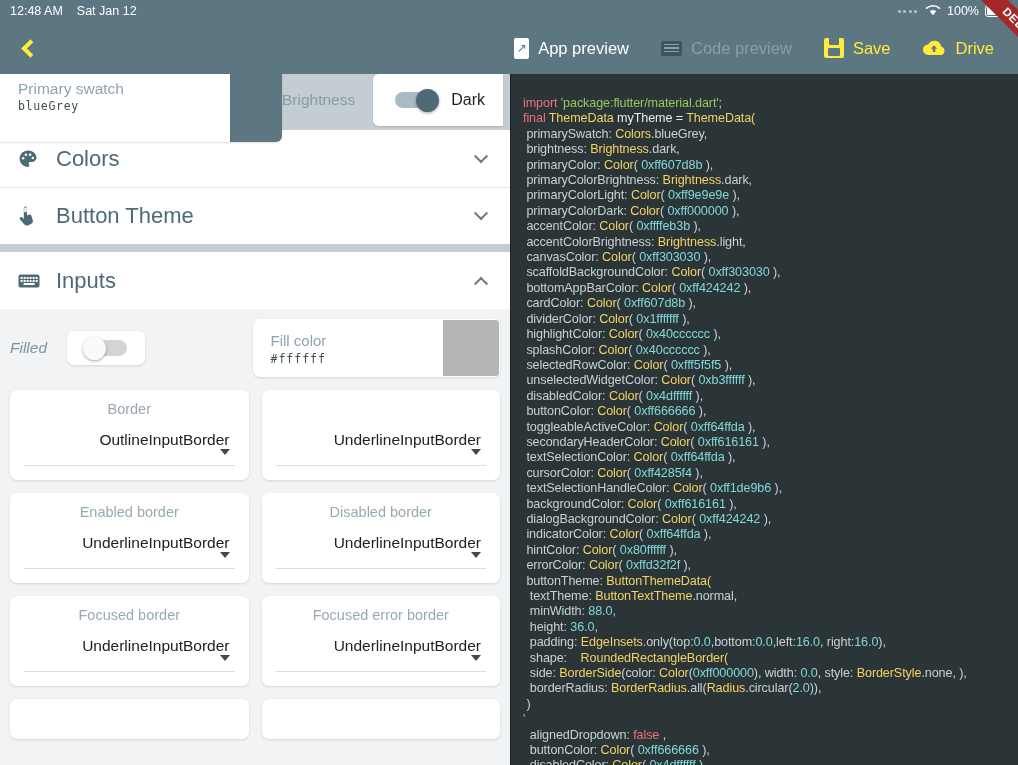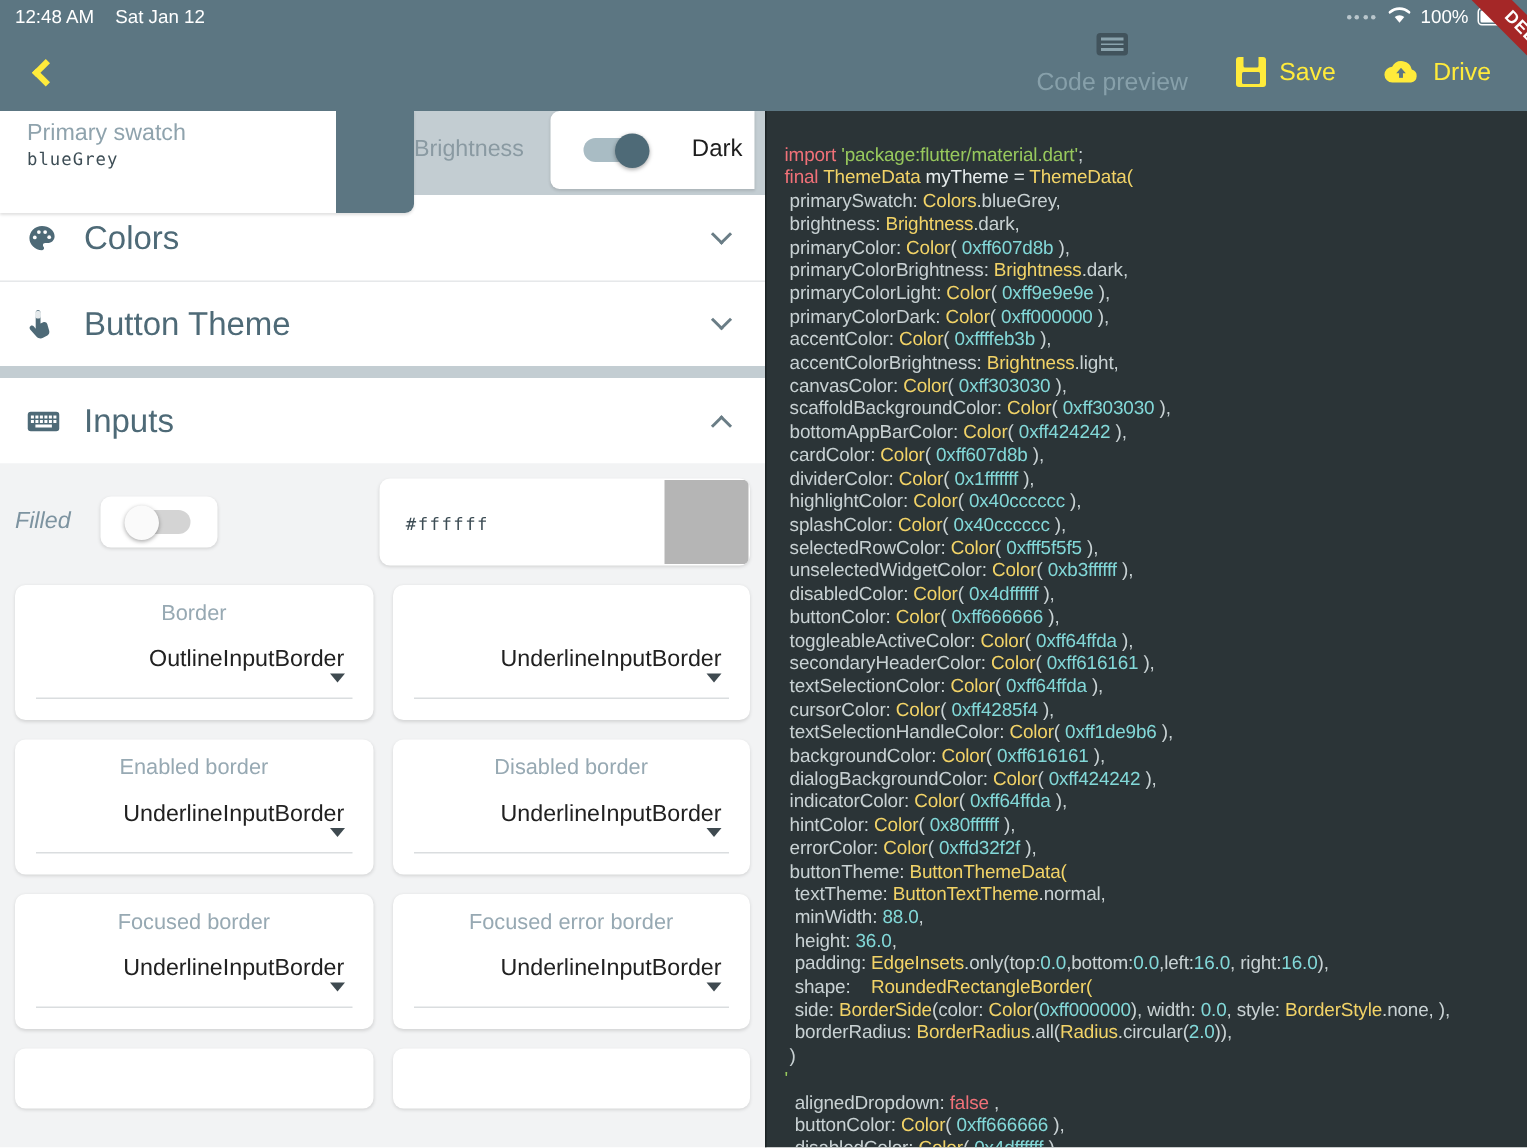--- a/index.html
+++ b/index.html
@@ -56,21 +56,21 @@
   .appbar-actions {
     margin-left: auto; display: flex; align-items: center; height: 52px;
     padding-right: 8px; gap: 0;
   }
   .act {
     display: flex; align-items: center; gap: 9px;
     padding: 0 16px; height: 52px; cursor: pointer;
     font-size: 16.5px;
   }
   .act.white { color: #ffffff; }
-  .act.dim { color: #87a0aa; flex-direction: column; }
+  .act.dim { color: #87a0aa; }
   .act.yellow { color: #ffeb3b; }
 
   .ic-appprev {
     width: 15px; height: 21px; background: #fff; border-radius: 2px;
     position: relative; flex: none;
   }
   .ic-appprev::after {
     content: "↗"; position: absolute; inset: 0;
     display: flex; align-items: center; justify-content: center;
     color: #5c7682; font-size: 12px; line-height: 1;
@@ -141,22 +141,22 @@
   .swatch-val { font-size: 11.5px; color: #3d4d55; font-family: "DejaVu Sans Mono", monospace; letter-spacing: 0.7px; margin-top: 1px; }
   .swatch-chip { width: 52px; background: #5c7682; }
 
   .brightness-wrap {
     flex: 1; display: flex; align-items: center; justify-content: flex-end;
     height: 52px; padding-right: 7px; gap: 0;
   }
   .brightness-label { font-size: 15.5px; color: #8a9aa2; margin-right: 18px; }
   .brightness-card {
     background: #ffffff; border-radius: 6px 0 0 6px;
-    height: 52px; display: flex; align-items: center; gap: 30px;
-    padding: 0 8px 0 22px;
+    height: 52px; display: flex; align-items: center; gap: 14px;
+    padding: 0 18px 0 22px;
     box-shadow: 0 1px 2px rgba(0,0,0,0.12);
   }
   .sw-track {
     width: 42px; height: 16px; border-radius: 8px; background: #a9bcc4;
     position: relative; cursor: pointer;
   }
   .sw-track .knob {
     position: absolute; width: 23px; height: 23px; border-radius: 50%;
     top: -3.5px; right: -2px; background: #4e6a77;
     box-shadow: 0 1px 3px rgba(0,0,0,0.35);
@@ -268,20 +268,24 @@
         </span>
     </div>
   </div>
 
   <div class="appbar">
     <div class="back-btn">
       <span class="chev-left"></span>
     </div>
     <div class="appbar-actions">
 
+      <div class="act white">
+        <span class="ic-appprev"></span>
+        <span>App preview</span>
+      </div>
 
       <div class="act dim">
         <span class="ic-keyboard">
             <b></b>
             <b></b>
             <b></b>
           </span>
         <span>Code preview</span>
       </div>
 
@@ -391,20 +395,21 @@
             <div class="half filled-row">
               <span class="filled-label">Filled</span>
               <span class="card toggle-card">
                 <span class="sw-track off">
                     <span class="knob"></span>
                   </span>
               </span>
             </div>
             <div class="half card fillcolor-card">
               <div class="fc-text">
+                <div class="fc-title">Fill color</div>
                 <div class="fc-val">#ffffff</div>
               </div>
               <div class="fc-chip"></div>
             </div>
           </div>
 
           <div class="row2">
             <div class="half card dd-card">
               <div class="dd-title">Border</div>
               <div class="dd-field">

